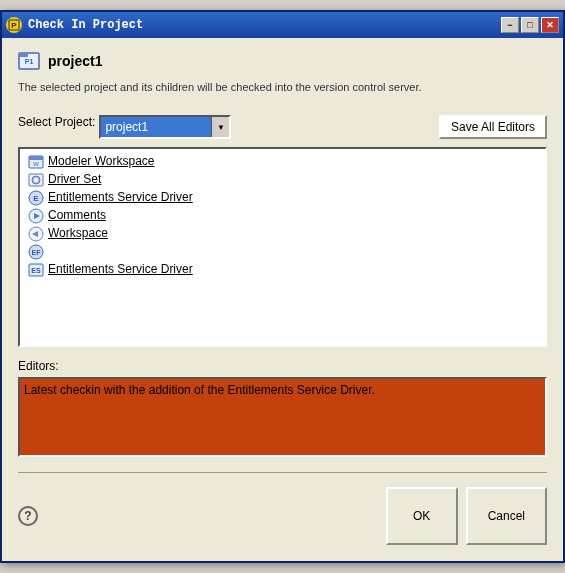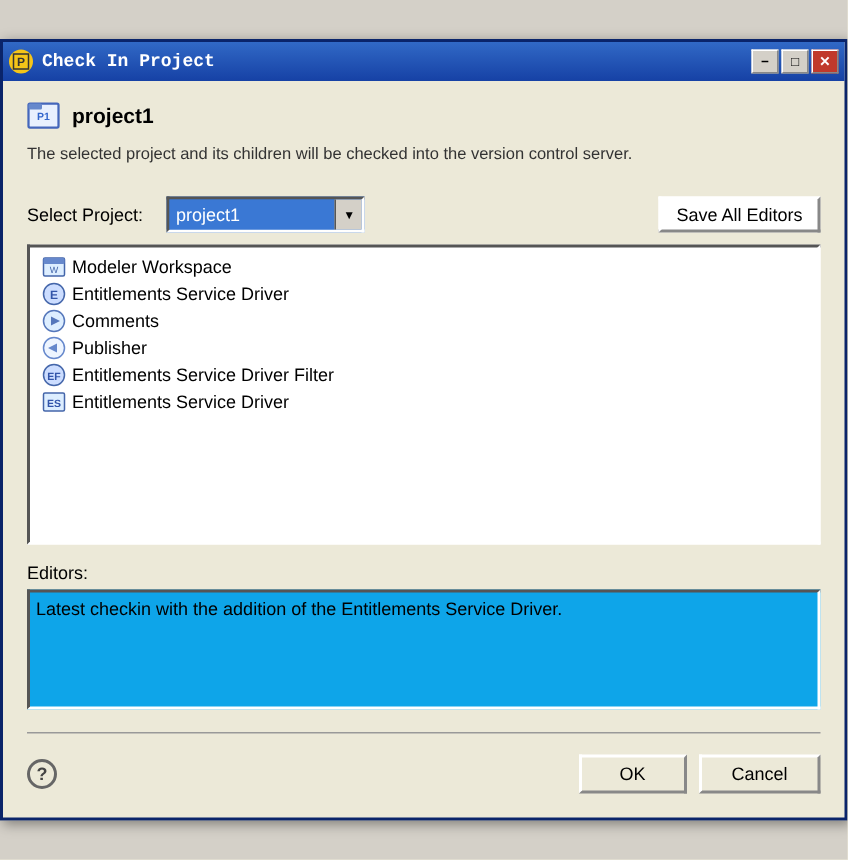--- a/index.html
+++ b/index.html
@@ -102,23 +102,22 @@
 
     .description {
       font-size: 11px;
       color: #333;
       margin-bottom: 20px;
       line-height: 1.4;
     }
 
     .select-row {
       display: flex;
-      align-items: center;
       margin-bottom: 8px;
-      gap: 16px;
+      gap: 4px;
     }
 
     .select-label {
       font-size: 12px;
       color: #000;
       white-space: nowrap;
     }
 
     .select-wrapper {
       display: flex;
@@ -167,25 +166,26 @@
       border-color: #555 #fff #fff #555;
       background: #fff;
       height: 200px;
       overflow-y: auto;
       margin-bottom: 12px;
       padding: 4px 2px;
     }
 
     .file-item {
       display: flex;
-      align-items: center;
+      align-items: flex-start;
       padding: 1px 6px;
       font-size: 12px;
       color: #000;
       cursor: default;
+      text-decoration: underline;
     }
 
     .file-icon {
       width: 16px;
       height: 16px;
       margin-right: 4px;
       flex-shrink: 0;
       display: inline-flex;
       align-items: center;
       justify-content: center;
@@ -199,21 +199,21 @@
       font-size: 12px;
       color: #000;
       margin-bottom: 4px;
     }
 
     .comments-textarea {
       width: 100%;
       height: 80px;
       border: 2px solid;
       border-color: #555 #fff #fff #555;
-      background: #0ea5e9;
+      background: #c2410c;
       font-size: 12px;
       font-family: inherit;
       padding: 4px;
       resize: none;
       outline: none;
     }
 
     .button-row {
       display: flex;
       align-items: center;
@@ -231,21 +231,21 @@
       display: flex;
       align-items: center;
       justify-content: center;
       font-size: 12px;
       font-weight: bold;
       color: #444;
       cursor: pointer;
     }
 
     .dialog-btn {
-      padding: 4px 20px;
+      padding: 20px 20px;
       background: #ece9d8;
       border: 2px solid;
       border-color: #fff #888 #888 #fff;
       font-size: 12px;
       cursor: pointer;
       min-width: 72px;
     }
 
     .separator {
       border: none;
@@ -305,20 +305,30 @@
               <rect x="1" y="2" width="14" height="12" rx="1" fill="#ddeeff" stroke="#4466aa" stroke-width="1"></rect>
               <rect x="1" y="2" width="14" height="4" fill="#6688cc" rx="1"></rect>
               <text x="8" y="12" text-anchor="middle" font-size="6" fill="#4466aa">W</text>
             </svg>
           </span>
           <span>Modeler Workspace</span>
         </div>
         <div class="file-item">
           <span class="file-icon">
             <svg width="16" height="16" viewBox="0 0 16 16">
+              <rect x="1" y="2" width="14" height="12" rx="1" fill="#eef5ff" stroke="#5577bb" stroke-width="1"></rect>
+              <circle cx="8" cy="8" r="4" fill="#aabbee" stroke="#5577bb" stroke-width="1"></circle>
+              <circle cx="8" cy="8" r="2" fill="#fff"></circle>
+            </svg>
+          </span>
+          <span>Driver Set</span>
+        </div>
+        <div class="file-item">
+          <span class="file-icon">
+            <svg width="16" height="16" viewBox="0 0 16 16">
               <circle cx="8" cy="8" r="7" fill="#ccddff" stroke="#4466aa" stroke-width="1"></circle>
               <text x="8" y="11" text-anchor="middle" font-size="8" fill="#3355aa" font-weight="bold">E</text>
             </svg>
           </span>
           <span>Entitlements Service Driver</span>
         </div>
         <div class="file-item">
           <span class="file-icon">
             <svg width="16" height="16" viewBox="0 0 16 16">
               <circle cx="8" cy="8" r="7" fill="#ddeeff" stroke="#5577bb" stroke-width="1"></circle>
@@ -327,30 +337,29 @@
           </span>
           <span>Comments</span>
         </div>
         <div class="file-item">
           <span class="file-icon">
             <svg width="16" height="16" viewBox="0 0 16 16">
               <circle cx="8" cy="8" r="7" fill="#eef5ff" stroke="#6688cc" stroke-width="1"></circle>
               <polygon points="10,5 4,8 10,11" fill="#6688cc"></polygon>
             </svg>
           </span>
-          <span>Publisher</span>
+          <span>Workspace</span>
         </div>
         <div class="file-item">
           <span class="file-icon">
             <svg width="16" height="16" viewBox="0 0 16 16">
               <circle cx="8" cy="8" r="7" fill="#ccddff" stroke="#4466aa" stroke-width="1"></circle>
               <text x="8" y="11" text-anchor="middle" font-size="7" fill="#3355aa" font-weight="bold">EF</text>
             </svg>
           </span>
-          <span>Entitlements Service Driver Filter</span>
         </div>
         <div class="file-item">
           <span class="file-icon">
             <svg width="16" height="16" viewBox="0 0 16 16">
               <rect x="1" y="2" width="14" height="12" rx="1" fill="#ddeeff" stroke="#4466aa" stroke-width="1"></rect>
               <text x="8" y="11" text-anchor="middle" font-size="7" fill="#3355aa" font-weight="bold">ES</text>
             </svg>
           </span>
           <span>Entitlements Service Driver</span>
         </div>

